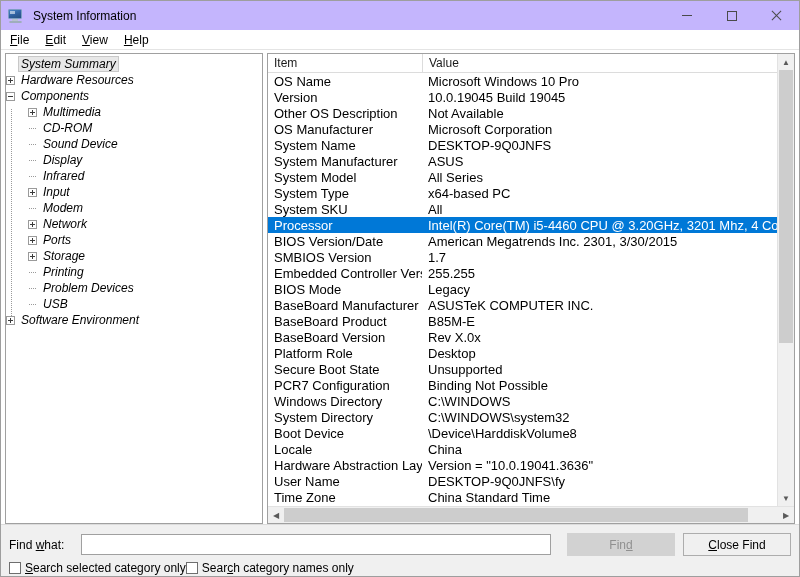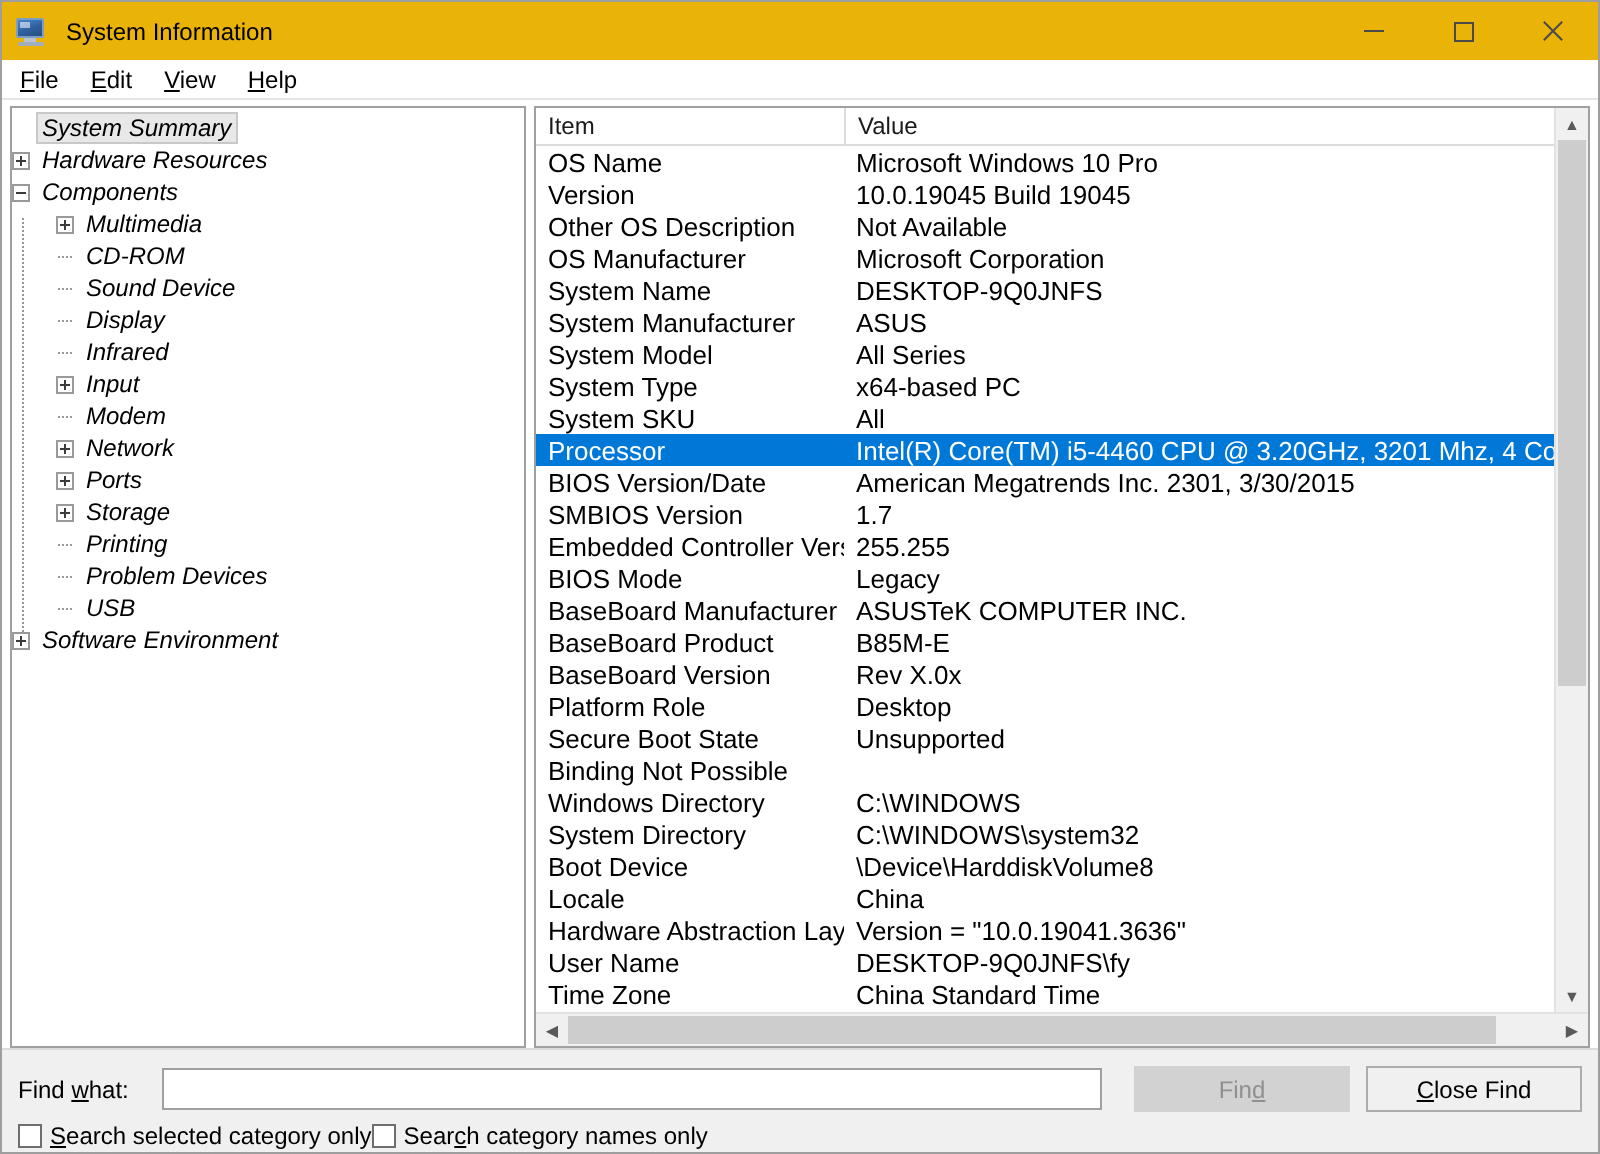--- a/index.html
+++ b/index.html
@@ -26,21 +26,21 @@
     border: 1px solid #9e9e9e;
     background: #f0f0f0;
     display: flex;
     flex-direction: column;
   }
 
   
   #titlebar {
     height: 29px;
     min-height: 29px;
-    background: #eab308;
+    background: #c4b5fd;
     display: flex;
     align-items: center;
     position: relative;
   }
   #title-left {
     display: flex;
     align-items: center;
     padding-left: 7px;
     flex: 1;
     height: 100%;
@@ -670,20 +670,21 @@
               </div>
               <div class="lrow">
                 <div class="lcell-item">Platform Role</div>
                 <div class="lcell-val">Desktop</div>
               </div>
               <div class="lrow">
                 <div class="lcell-item">Secure Boot State</div>
                 <div class="lcell-val">Unsupported</div>
               </div>
               <div class="lrow">
+                <div class="lcell-item">PCR7 Configuration</div>
                 <div class="lcell-val">Binding Not Possible</div>
               </div>
               <div class="lrow">
                 <div class="lcell-item">Windows Directory</div>
                 <div class="lcell-val">C:\WINDOWS</div>
               </div>
               <div class="lrow">
                 <div class="lcell-item">System Directory</div>
                 <div class="lcell-val">C:\WINDOWS\system32</div>
               </div>

